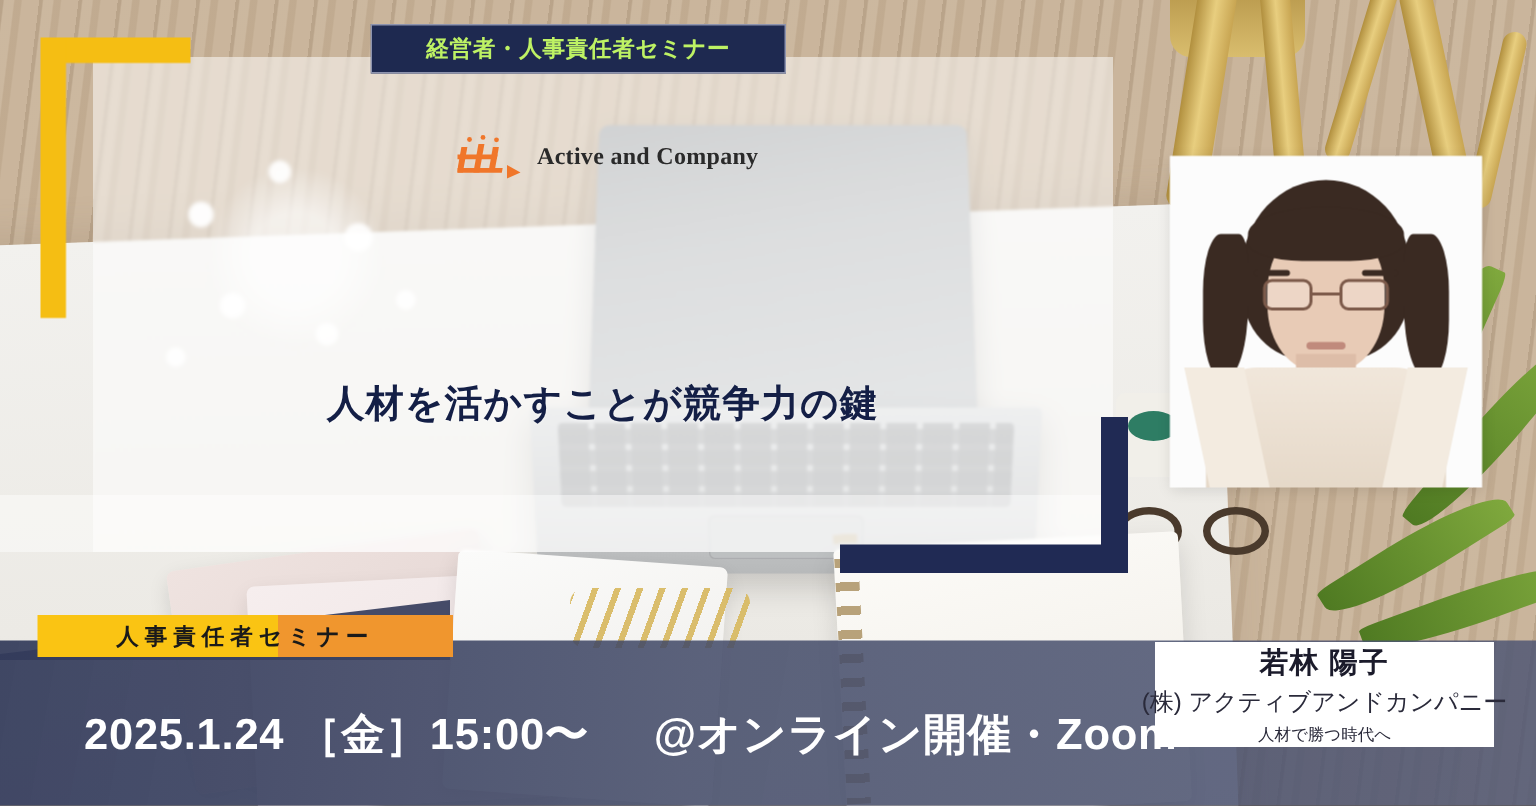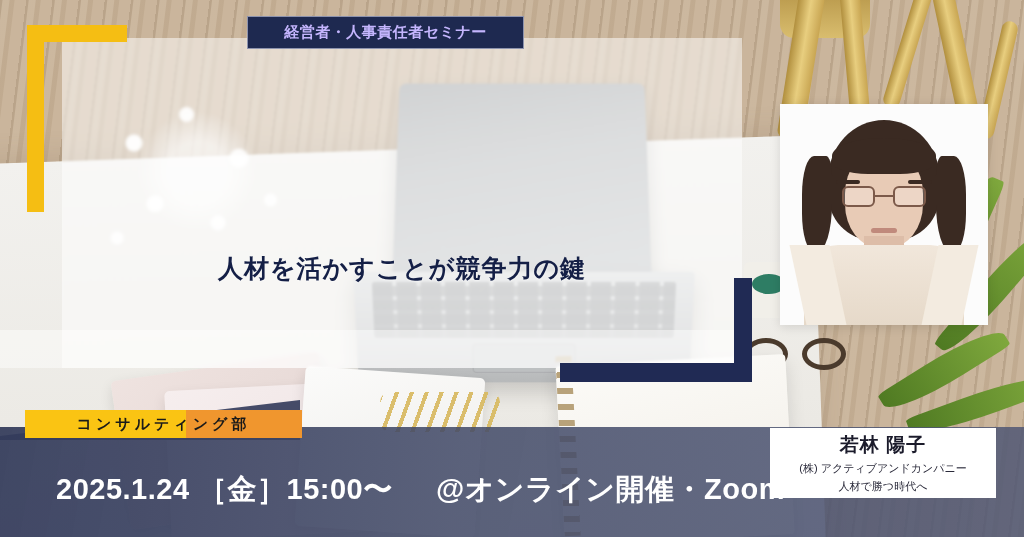--- a/index.html
+++ b/index.html
@@ -140,21 +140,21 @@
     border-right:18px solid #202A54;border-bottom:19px solid #202A54;
   }
 
   
   .badge{
     position:absolute;left:247px;top:16px;width:277px;height:33px;
     background:#1E2950;border:1px solid #8d93ae;
     display:flex;align-items:center;justify-content:center;
   }
   .badge span{
-    color:#c4b5fd;font-size:15px;font-weight:bold;letter-spacing:.5px;
+    color:#bef264;font-size:15px;font-weight:bold;letter-spacing:.5px;
     white-space:nowrap;
   }
 
   
   .logo{position:absolute;left:305px;top:90px;display:flex;align-items:center;gap:9px;}
   .logo-mark{position:relative;width:44px;height:30px;}
   .logo-mark svg{display:block;}
   .logo-text{
     color:#2a2a2a;font-family:"Liberation Serif","DejaVu Serif",serif;
     font-size:16px;font-weight:bold;letter-spacing:.2px;
@@ -239,21 +239,21 @@
   }
   .dateline .gap{display:inline-block;width:26px;}
 
   
   .speaker{
     position:absolute;left:770px;top:428px;width:226px;height:70px;
     background:#ffffff;display:flex;flex-direction:column;
     align-items:center;justify-content:center;gap:3px;
   }
   .sp-name{color:#1b1b2b;font-size:19px;font-weight:bold;letter-spacing:1px;white-space:nowrap;}
-  .sp-org{color:#2a2a3a;font-size:11px;white-space:nowrap;letter-spacing:0px;}
+  .sp-org{color:#2a2a3a;font-size:16px;white-space:nowrap;letter-spacing:0px;}
   .sp-dept{color:#2a2a3a;font-size:11px;white-space:nowrap;letter-spacing:0px;}
 </style>
 </head>
 <body>
 
 <div class="stage">
 
   <div class="bg">
     <div class="bg-wood"></div>
     <div class="desk"></div>
@@ -296,20 +296,38 @@
   <div class="panel-white"></div>
   <div class="panel-white-2"></div>
 
   <div class="bracket-yellow"></div>
   <div class="bracket-navy"></div>
 
   <div class="badge">
     <span>経営者・人事責任者セミナー</span>
   </div>
 
+  <div class="logo">
+    <div class="logo-mark">
+      <svg width="44" height="30" viewBox="0 0 44 30">
+        <g fill="#F0762A">
+          <circle cx="8" cy="3" r="1.6"></circle>
+            <circle cx="17" cy="1.6" r="1.6"></circle>
+            <circle cx="26" cy="3.2" r="1.6"></circle>
+          <rect x="4" y="8" width="4" height="17" transform="skewX(-10)"></rect>
+          <rect x="15" y="6" width="4" height="19" transform="skewX(-10)"></rect>
+          <rect x="25" y="8" width="4" height="16" transform="skewX(-10)"></rect>
+          <rect x="2" y="13" width="27" height="3.2" transform="skewX(-10)"></rect>
+          <rect x="1" y="22" width="33" height="3.2" transform="skewX(-10)"></rect>
+          <polygon points="33,20 42,25 33,29"></polygon>
+        </g>
+      </svg>
+    </div>
+    <div class="logo-text">Active and Company</div>
+  </div>
 
   <div class="subtitle">人材を活かすことが競争力の鍵</div>
 
   <div class="photo-frame">
     <div class="portrait">
       <div class="p-hair"></div>
       <div class="p-hair-l"></div>
       <div class="p-hair-r"></div>
       <div class="p-face"></div>
       <div class="p-bangs"></div>
@@ -324,21 +342,21 @@
       <div class="p-neck"></div>
       <div class="p-shirt"></div>
       <div class="p-jacket"></div>
     </div>
   </div>
 
   <div class="band-tri"></div>
   <div class="band"></div>
 
   <div class="sched">
-    <span>コンサルティング部</span>
+    <span>人事責任者セミナー</span>
   </div>
 
   <div class="dateline">
     <span>2025.1.24 ［金］15:00〜</span>
     <span class="gap"></span>
     <span>@オンライン開催・Zoom</span>
   </div>
 
   <div class="speaker">
     <div class="sp-name">若林 陽子</div>

